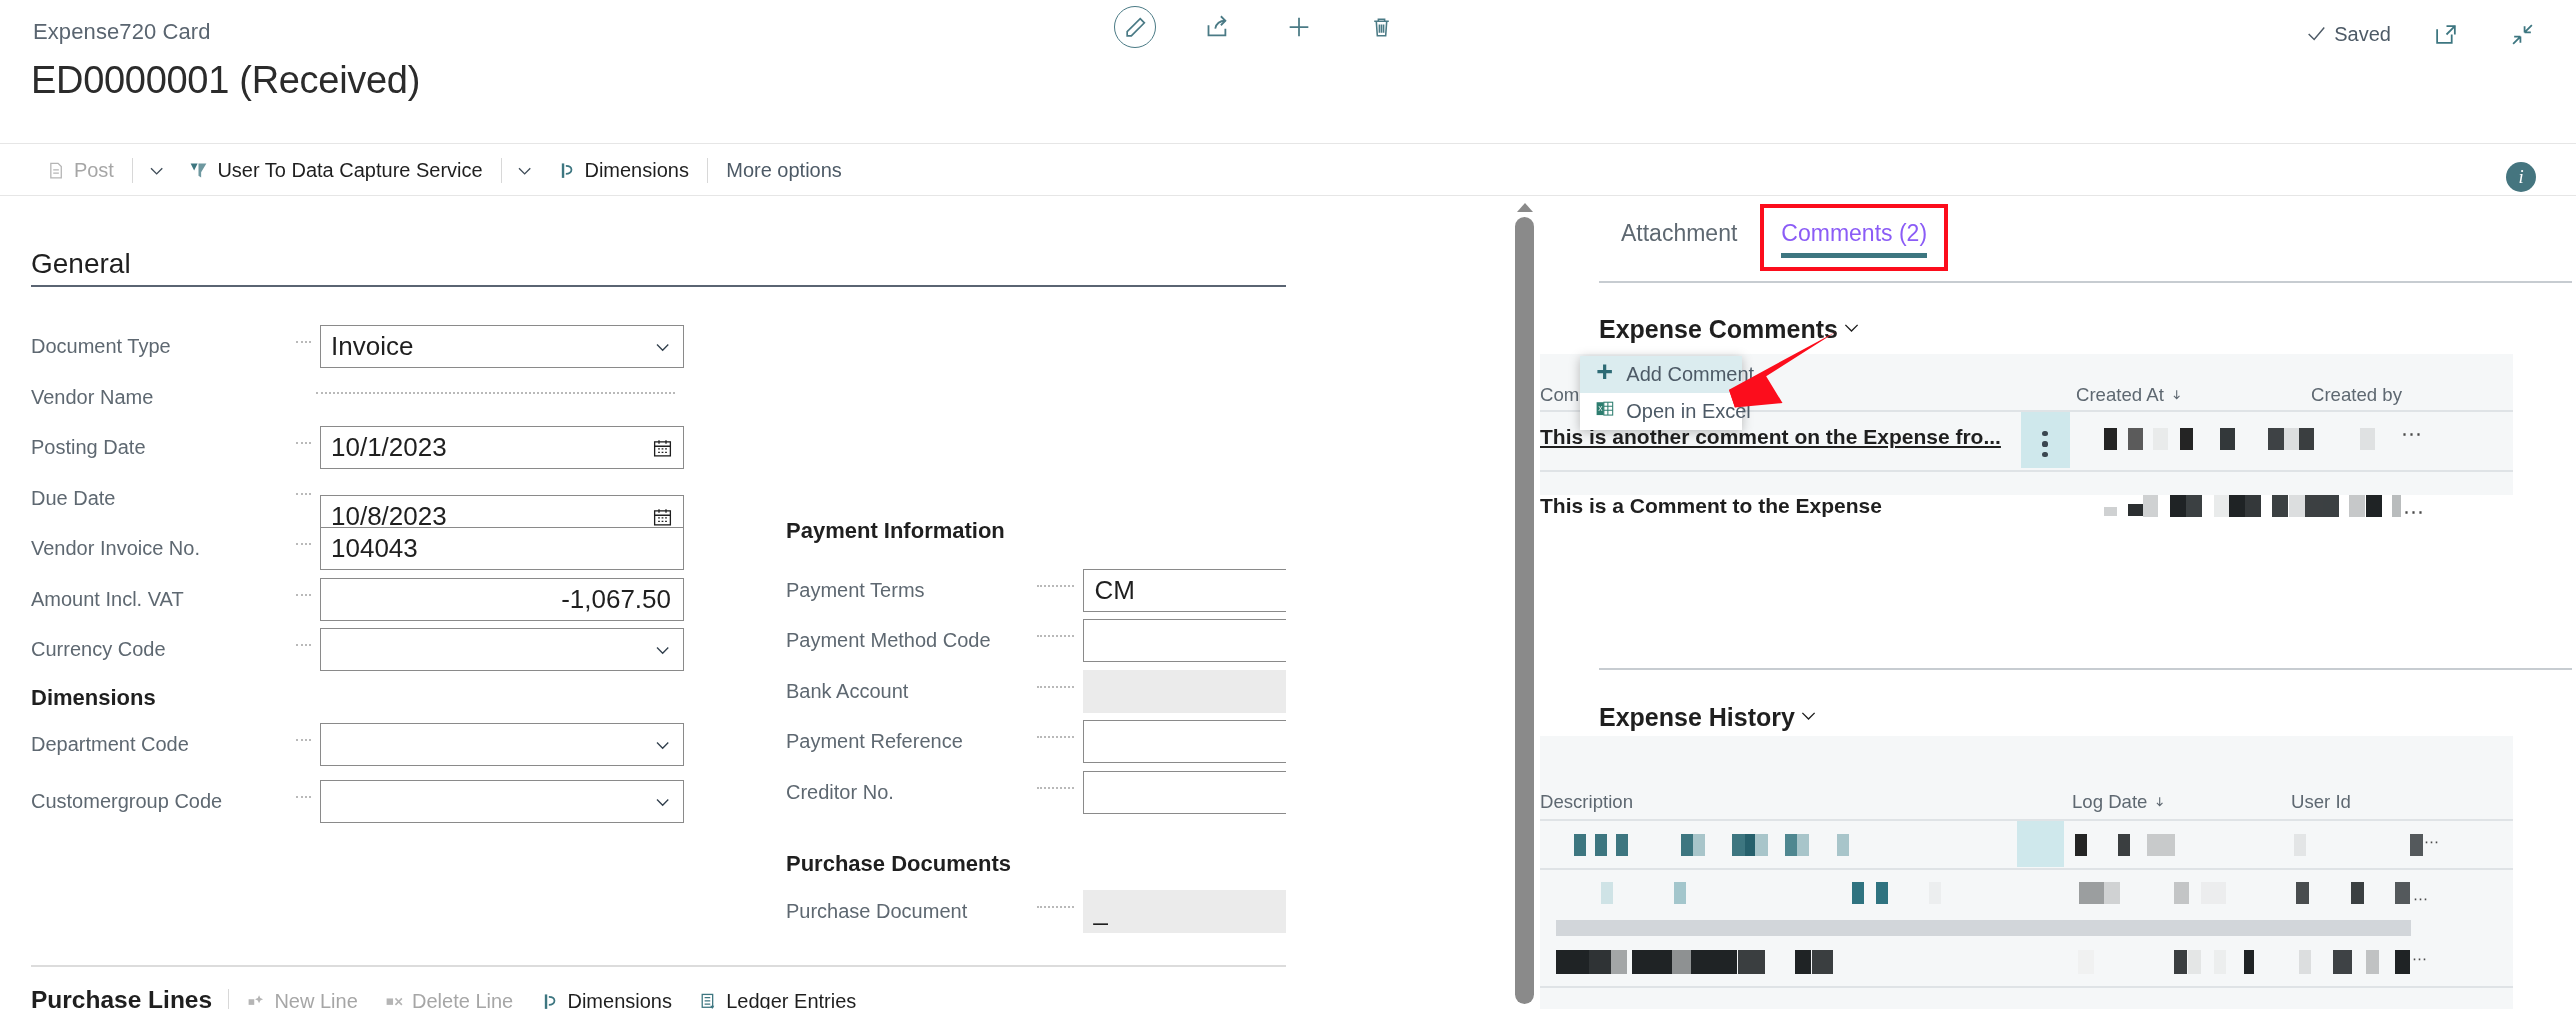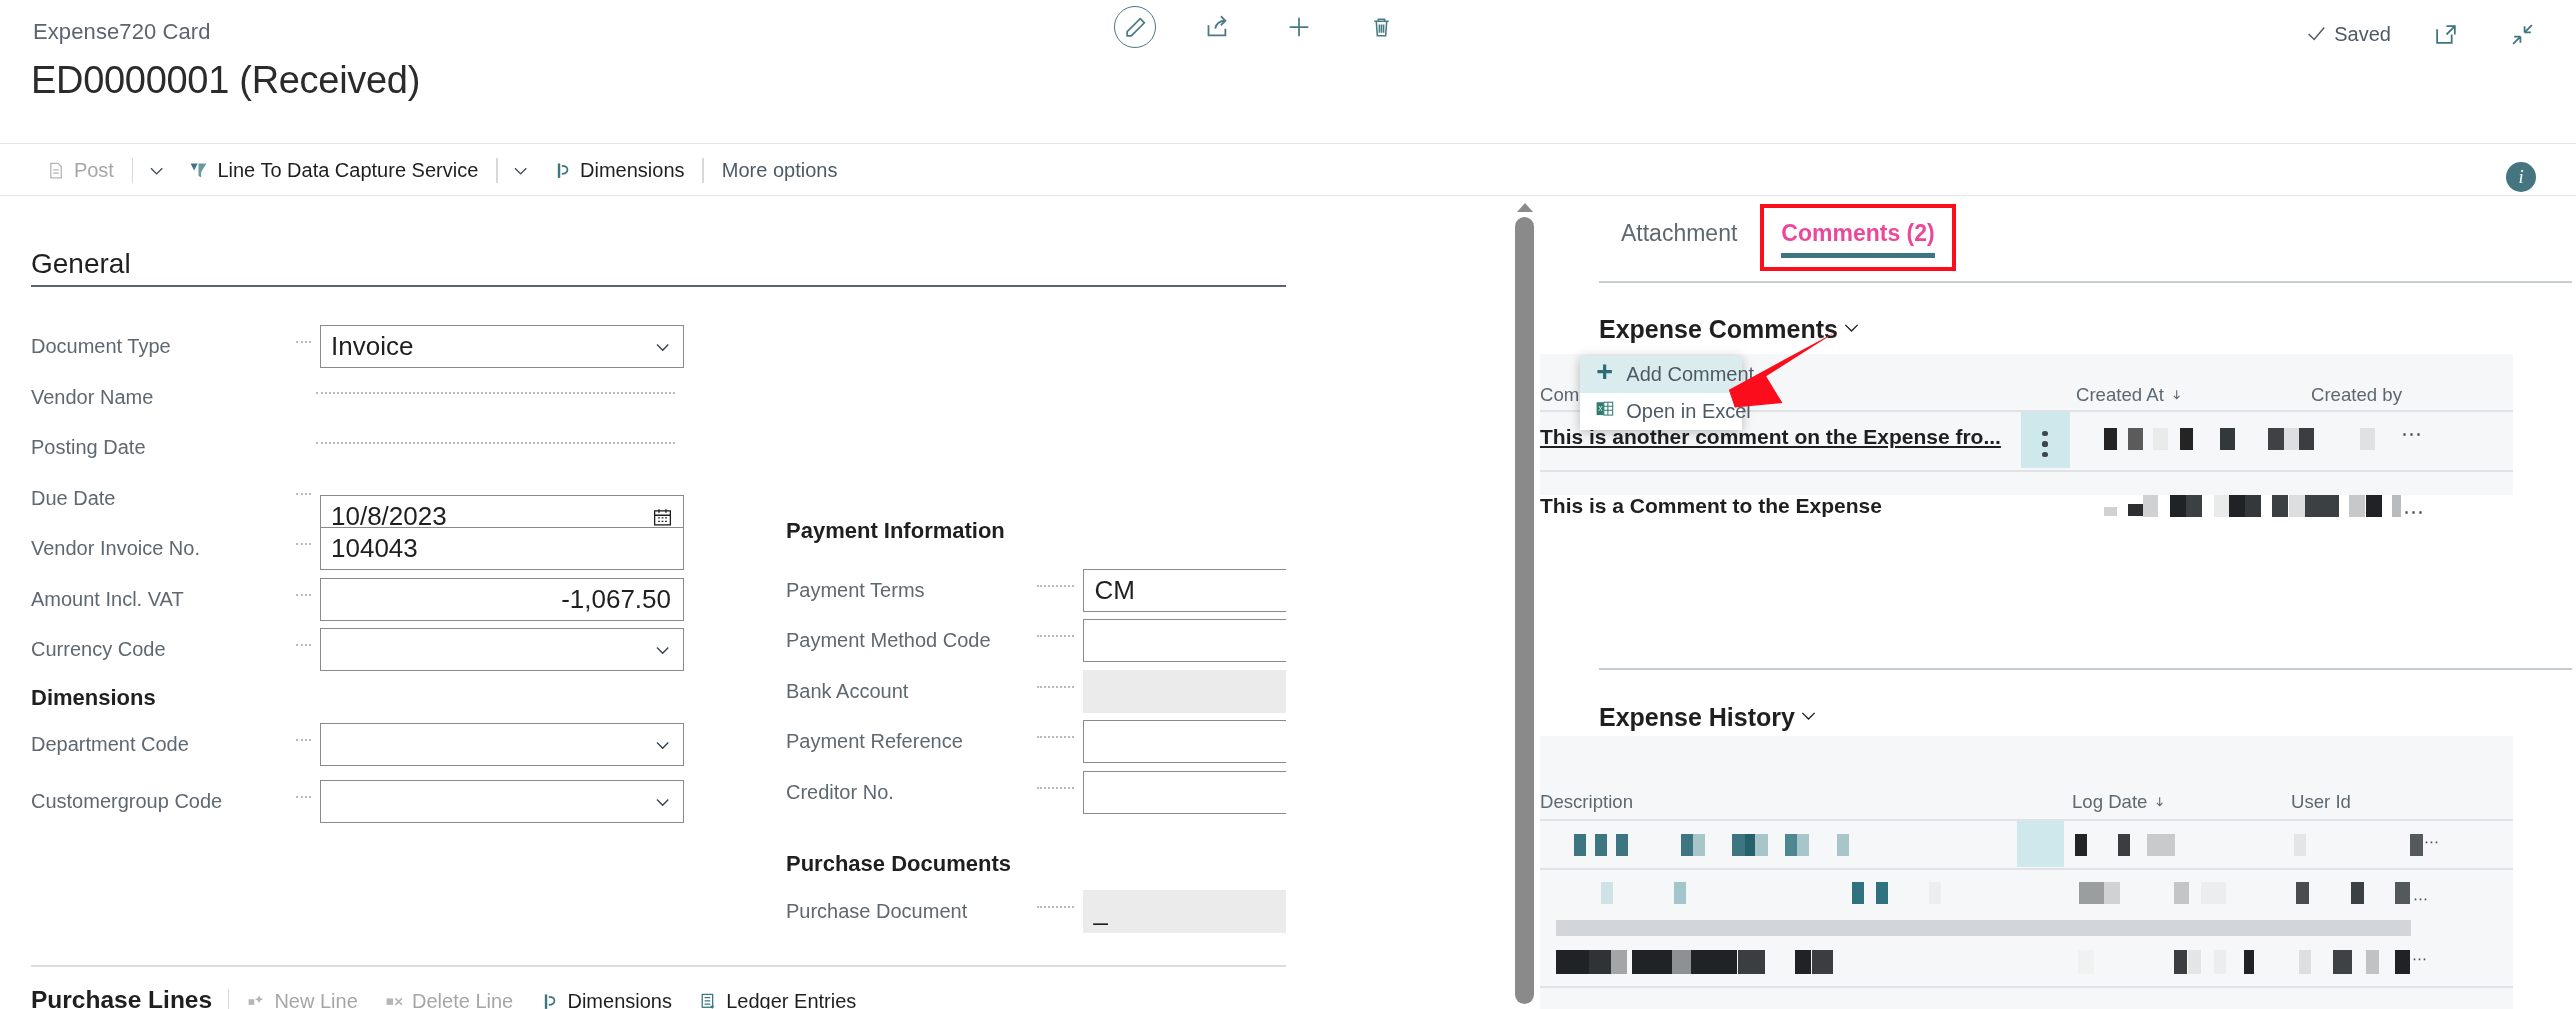--- a/index.html
+++ b/index.html
@@ -69,21 +69,21 @@
   
   .vscroll { position:absolute; left:1512px; top:198px; width:25px; height:812px; background:#fff; }
   .vscroll .arrow { position:absolute; left:5.2px; top:4.5px; width:0;height:0;
       border-left:8.2px solid transparent; border-right:8.2px solid transparent; border-bottom:9.7px solid #8a8a8a; }
   .vscroll .thumb { position:absolute; left:3px; top:19.3px; width:19.3px; height:787px; background:#8a8a8a; border-radius:9.7px; }
 
   
   .rightpane { position:absolute; left:1540px; top:198px; width:1036px; height:812px; background:#fff; }
   .tabs { position:absolute; left:59px; top:0px; display:flex; align-items:flex-end; height:64px; }
   .tab { position:relative; font-size:23px; color:#5e6871; padding:0 22px 15px 22px; }
-  .tab.active { color:#ec4899; font-weight:700; }
+  .tab.active { color:#8b5cf6; font-weight:400; }
   .tab.active::after { content:""; position:absolute; left:22px; right:22px; bottom:4.5px; height:4.5px; background:#3d7680; }
   .tab-highlight { position:absolute; left:0.7px; top:-16.3px; right:0.7px; bottom:-9px; border:4.5px solid #fc0d1c; }
   .pane-rule { position:absolute; left:59px; top:83px; width:973px; height:2.2px; background:#c7ccd1; }
 
   .grp-title { position:absolute; font-size:25px; color:#1f1f1f; font-weight:700; display:flex; align-items:center; gap:3px; }
   .tablebox { position:absolute; background:#f5f7f8; }
   .th { position:absolute; font-size:18.6px; color:#5e6871; display:flex; align-items:center; gap:6px; white-space:nowrap; }
   .rowline { position:absolute; height:1.5px; background:#dfe3e6; }
   .cellrow { position:absolute; font-size:21px; color:#1f1f1f; font-weight:700; white-space:nowrap; }
   .cellrow.linked { text-decoration:underline; }
@@ -180,21 +180,21 @@
           </svg>
       </div>
 
       <div class="act enabled">
         <span class="gl">
           <svg width="21" height="21" viewBox="0 0 24 24" fill="#3d7680">
             <path d="M3 4h8l-4 8z"></path>
               <path d="M12 4h9l-6 10v6l-3-2v-4z" opacity=".75"></path>
           </svg>
         </span>
-        <span>Line To Data Capture Service</span>
+        <span>User To Data Capture Service</span>
       </div>
       <div class="act-sep"></div>
       <div class="caret-btn">
         <svg width="19.3" height="19.3" viewBox="0 0 24 24" fill="none" stroke="#3e4b57" stroke-width="1.7">
             <path d="M5 9l7 7 7-7"></path>
           </svg>
       </div>
 
       <div class="act enabled">
         <span class="gl">
@@ -234,20 +234,30 @@
     </div>
 
     <div class="field col-a" style="left:31px; top:162px; width:653px;">
       <span class="flabel">Vendor Name</span>
       <span class="fdots"></span>
     </div>
 
     <div class="field col-a" style="left:31px; top:212px; width:653px;">
       <span class="flabel">Posting Date</span>
       <span class="fdots"></span>
+      <span class="fctl" style="width:394px;">
+        <span class="fval">10/1/2023</span>
+        <span class="fadorn">
+          <svg width="21" height="21" viewBox="0 0 24 24" fill="none" stroke="#1f1f1f" stroke-width="1.5">
+            <rect x="3" y="5" width="18" height="16"></rect>
+              <path d="M3 10h18M8 3v4M16 3v4"></path>
+            <path d="M7 13h2M11 13h2M15 13h2M7 17h2M11 17h2M15 17h2" stroke-width="1.2"></path>
+          </svg>
+        </span>
+      </span>
     </div>
 
     <div class="field col-a" style="left:31px; top:263px; width:653px;">
       <span class="flabel">Due Date</span>
       <span class="fdots"></span>
       <span class="fctl" style="width:394px;margin-top:36px;">
         <span class="fval">10/8/2023</span>
         <span class="fadorn">
           <svg width="21" height="21" viewBox="0 0 24 24" fill="none" stroke="#1f1f1f" stroke-width="1.5">
             <rect x="3" y="5" width="18" height="16"></rect>

